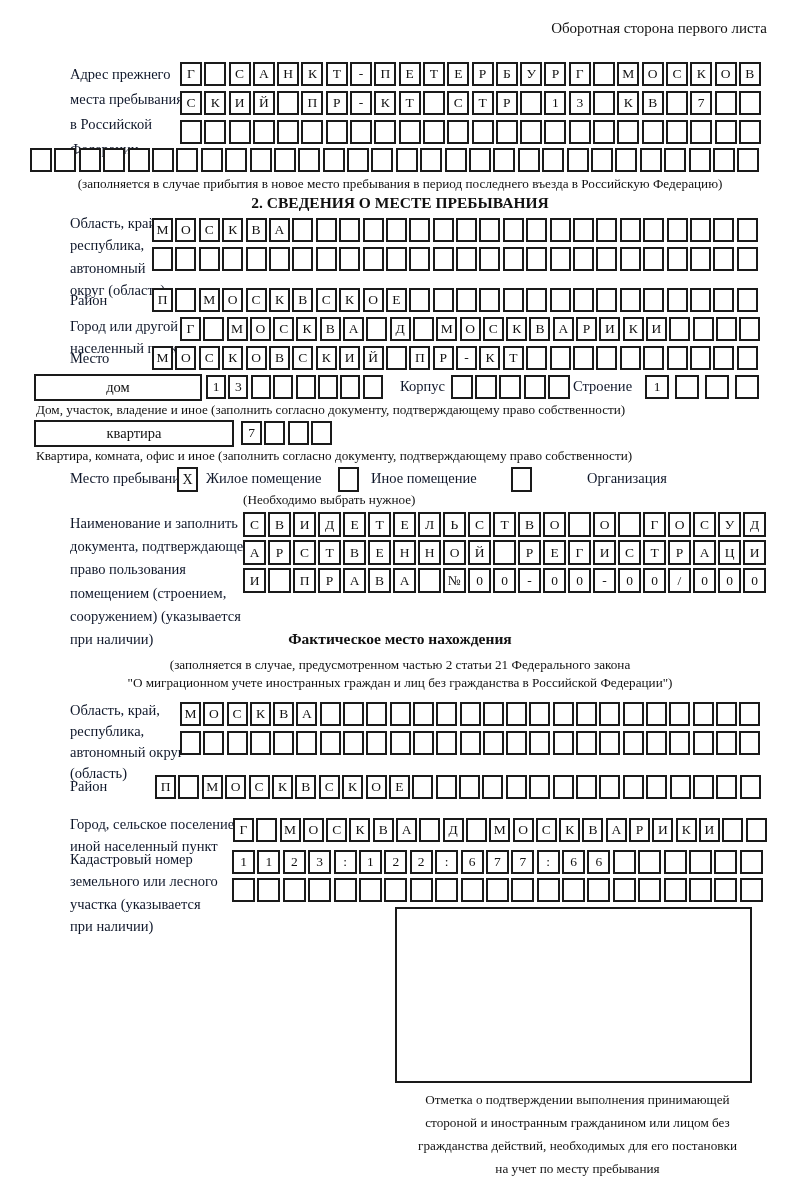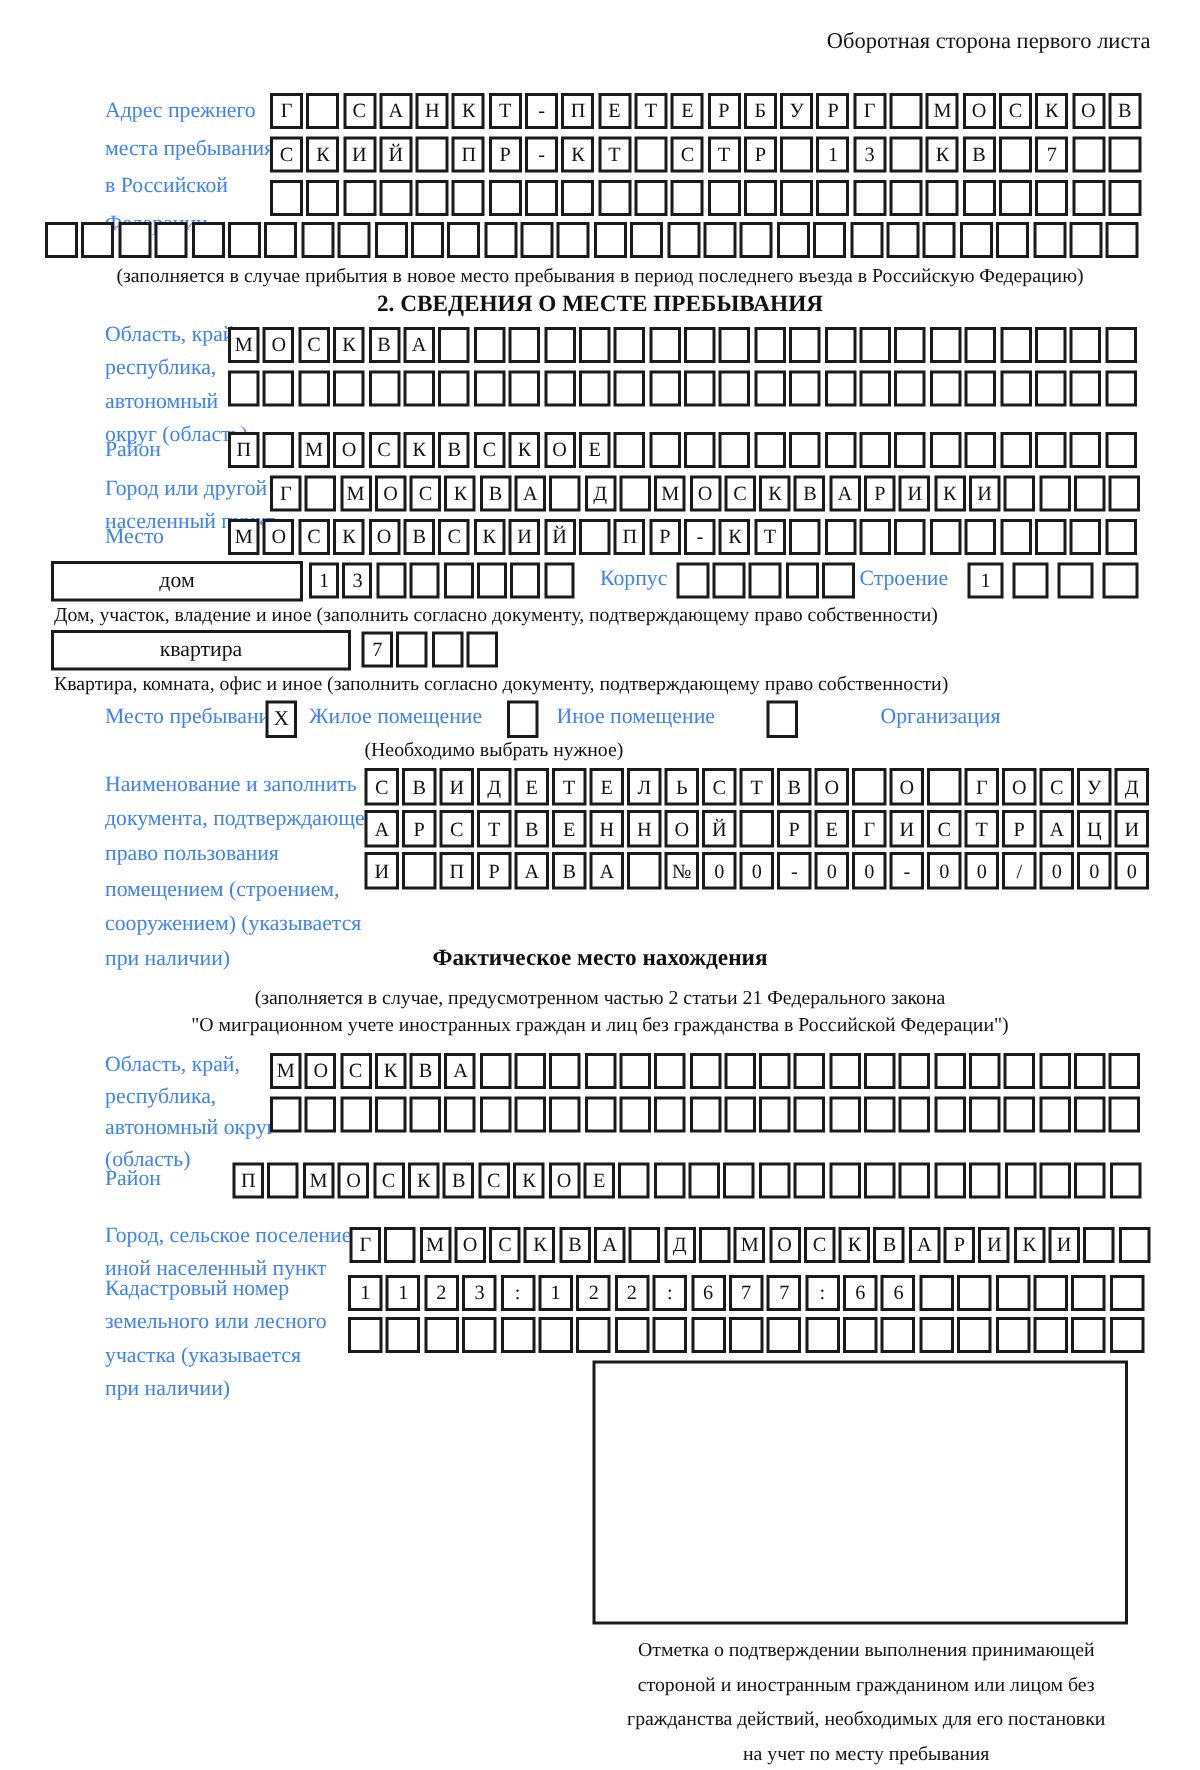--- a/index.html
+++ b/index.html
@@ -1,19 +1,19 @@
 <!DOCTYPE html>
 <html><head>
 <meta charset="utf-8">
 <style>
   html,body{margin:0;padding:0;background:#888;}
   #page{position:relative;width:800px;height:1180px;background:#ffffff;margin:0 auto;
         font-family:"Liberation Serif","DejaVu Serif",serif;color:#111;overflow:hidden;}
   .abs{position:absolute;}
-  .lbl{position:absolute;font-size:14.5px;color:#3b82f6;white-space:nowrap;}
+  .lbl{position:absolute;font-size:14.5px;color:#0f172a;white-space:nowrap;}
   .lines div{line-height:25px;white-space:nowrap;}
   .lines.lh22 div{line-height:22.4px;}
   .lines.lh21 div{line-height:21px;}
   .lines.lh23 div{line-height:23.2px;}
   .row{position:absolute;display:flex;}
   .cell{height:24px;border:2px solid #1a1a1a;box-sizing:border-box;background:#fff;
         display:flex;align-items:center;justify-content:center;
         font-size:13.5px;font-family:"Liberation Serif",serif;color:#111;}
   .cells-a{gap:2.3px}.cells-a .cell{width:22px}
   .cells-b{gap:2.4px}.cells-b .cell{width:22px}

